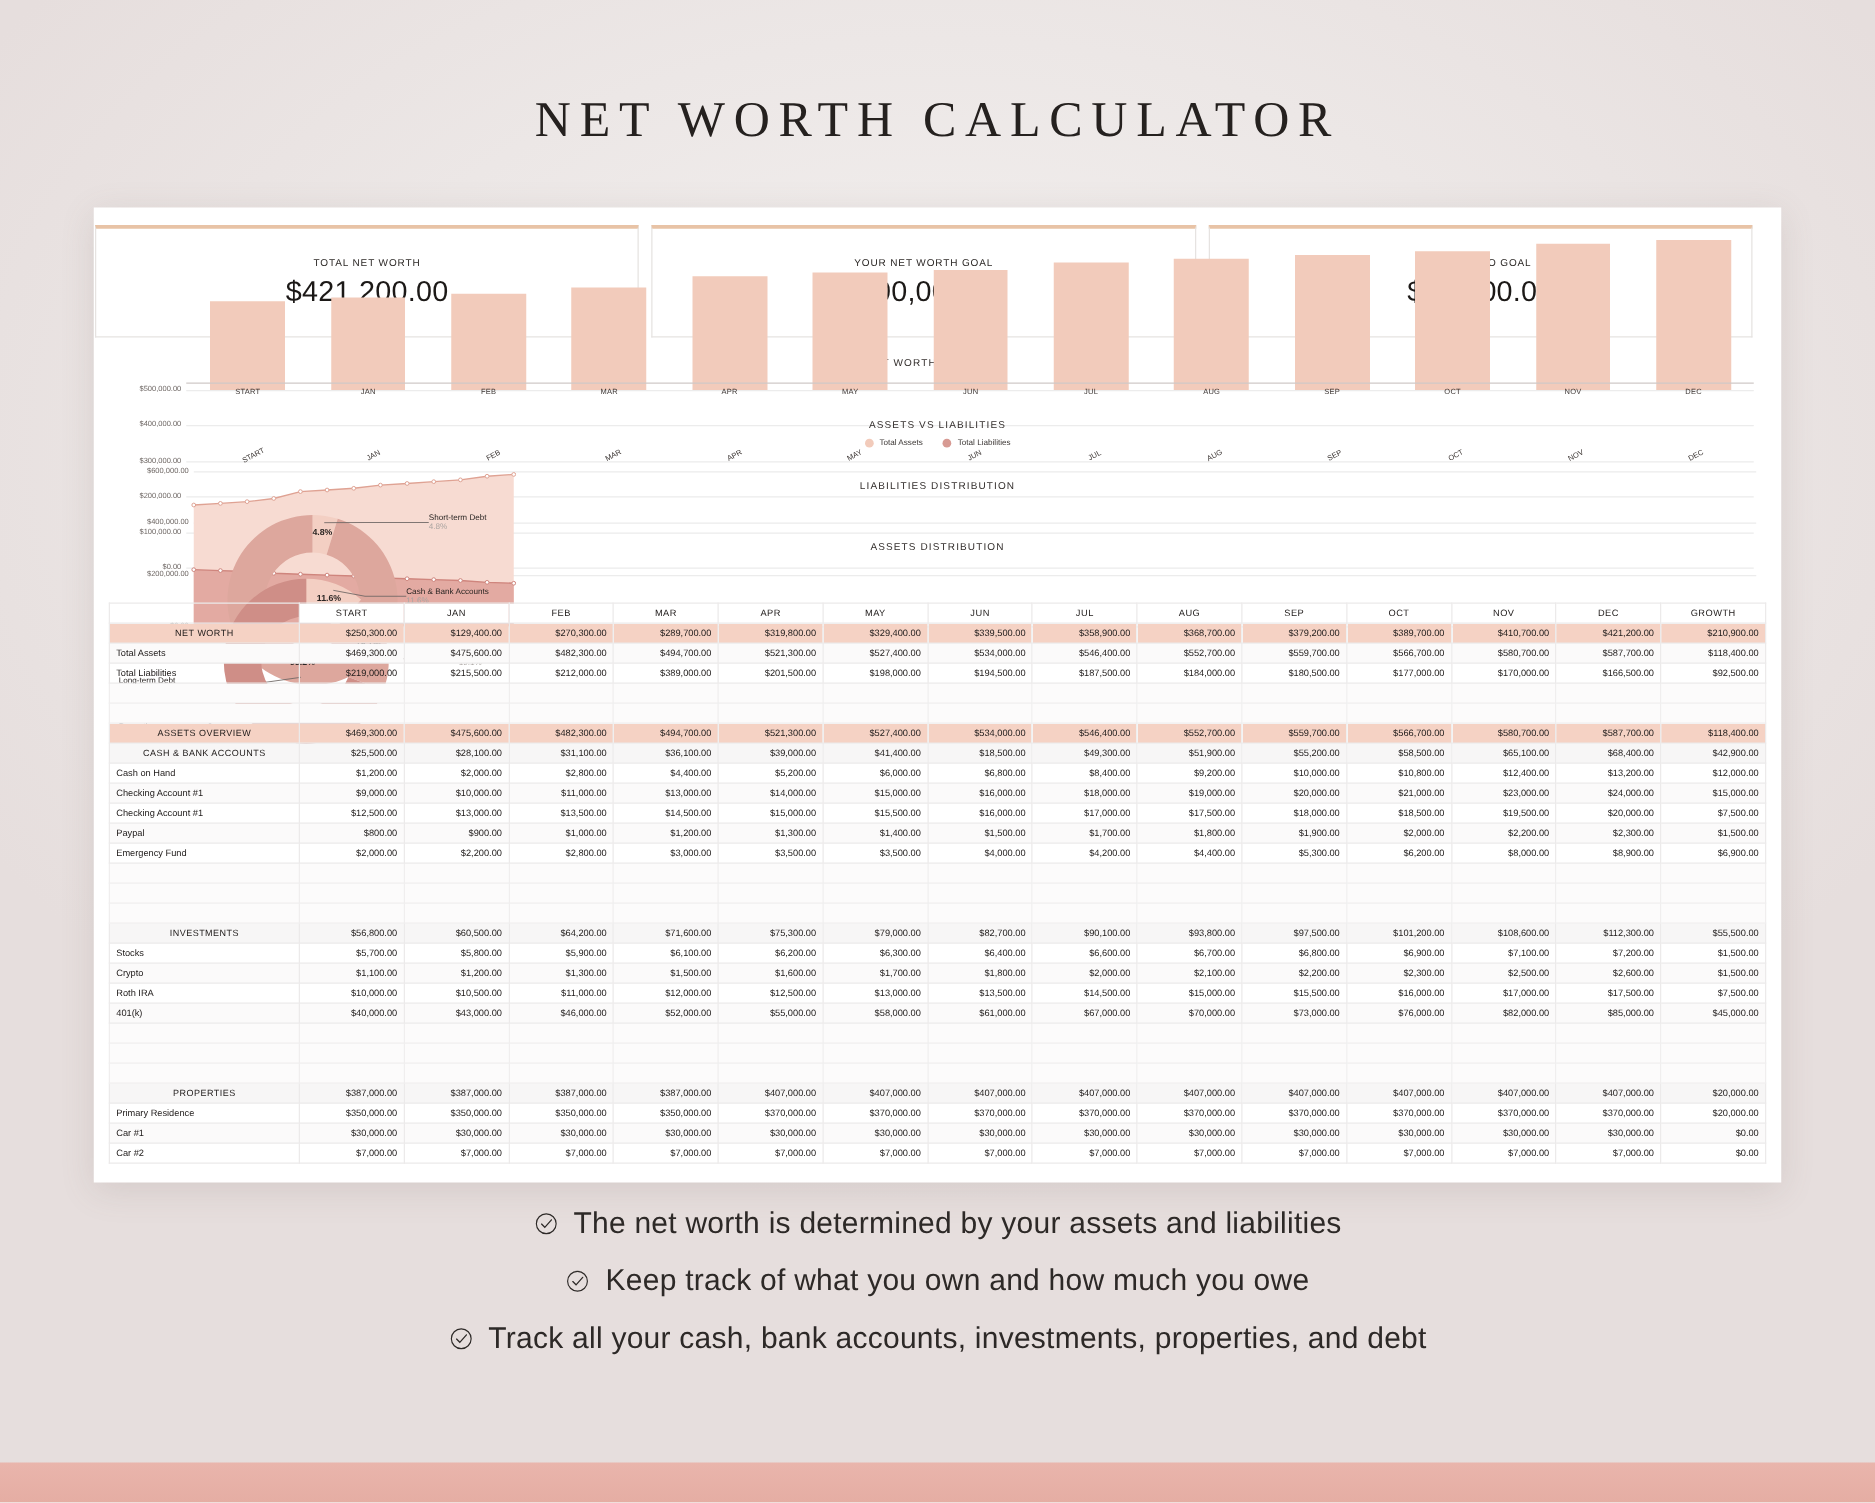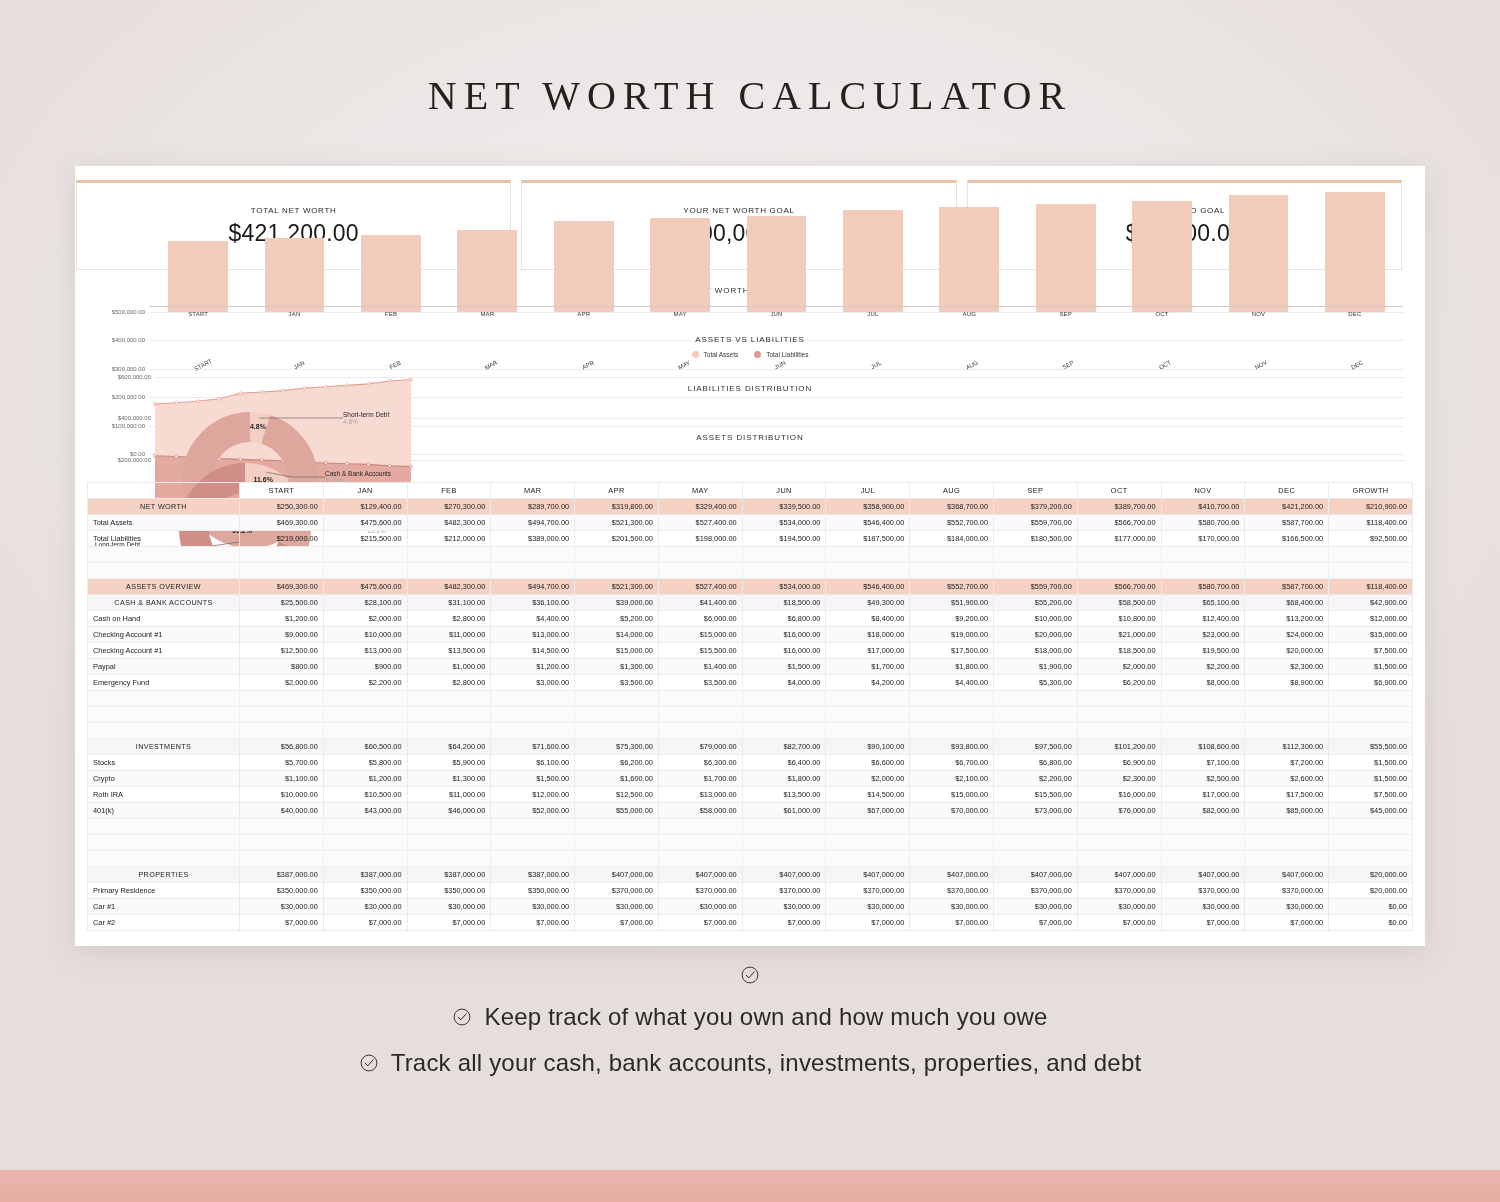--- a/index.html
+++ b/index.html
@@ -802,20 +802,21 @@
 </div>
 
 <div id="footer">
   <div class="fline">
     <span class="chk">
       <svg viewBox="0 0 24 24" width="20" height="20">
           <circle cx="12" cy="12" r="9.5" fill="none" stroke="#2d2927" stroke-width="1.1"></circle>
           <path d="M7.5 12.3 L10.6 15.4 L17 8.2" fill="none" stroke="#2d2927" stroke-width="1.2" stroke-linecap="round"></path>
         </svg>
     </span>
+    <span class="txt">The net worth is determined by your assets and liabilities</span>
   </div>
   <div class="fline">
     <span class="chk">
       <svg viewBox="0 0 24 24" width="20" height="20">
           <circle cx="12" cy="12" r="9.5" fill="none" stroke="#2d2927" stroke-width="1.1"></circle>
           <path d="M7.5 12.3 L10.6 15.4 L17 8.2" fill="none" stroke="#2d2927" stroke-width="1.2" stroke-linecap="round"></path>
         </svg>
     </span>
     <span class="txt">Keep track of what you own and how much you owe</span>
   </div>

